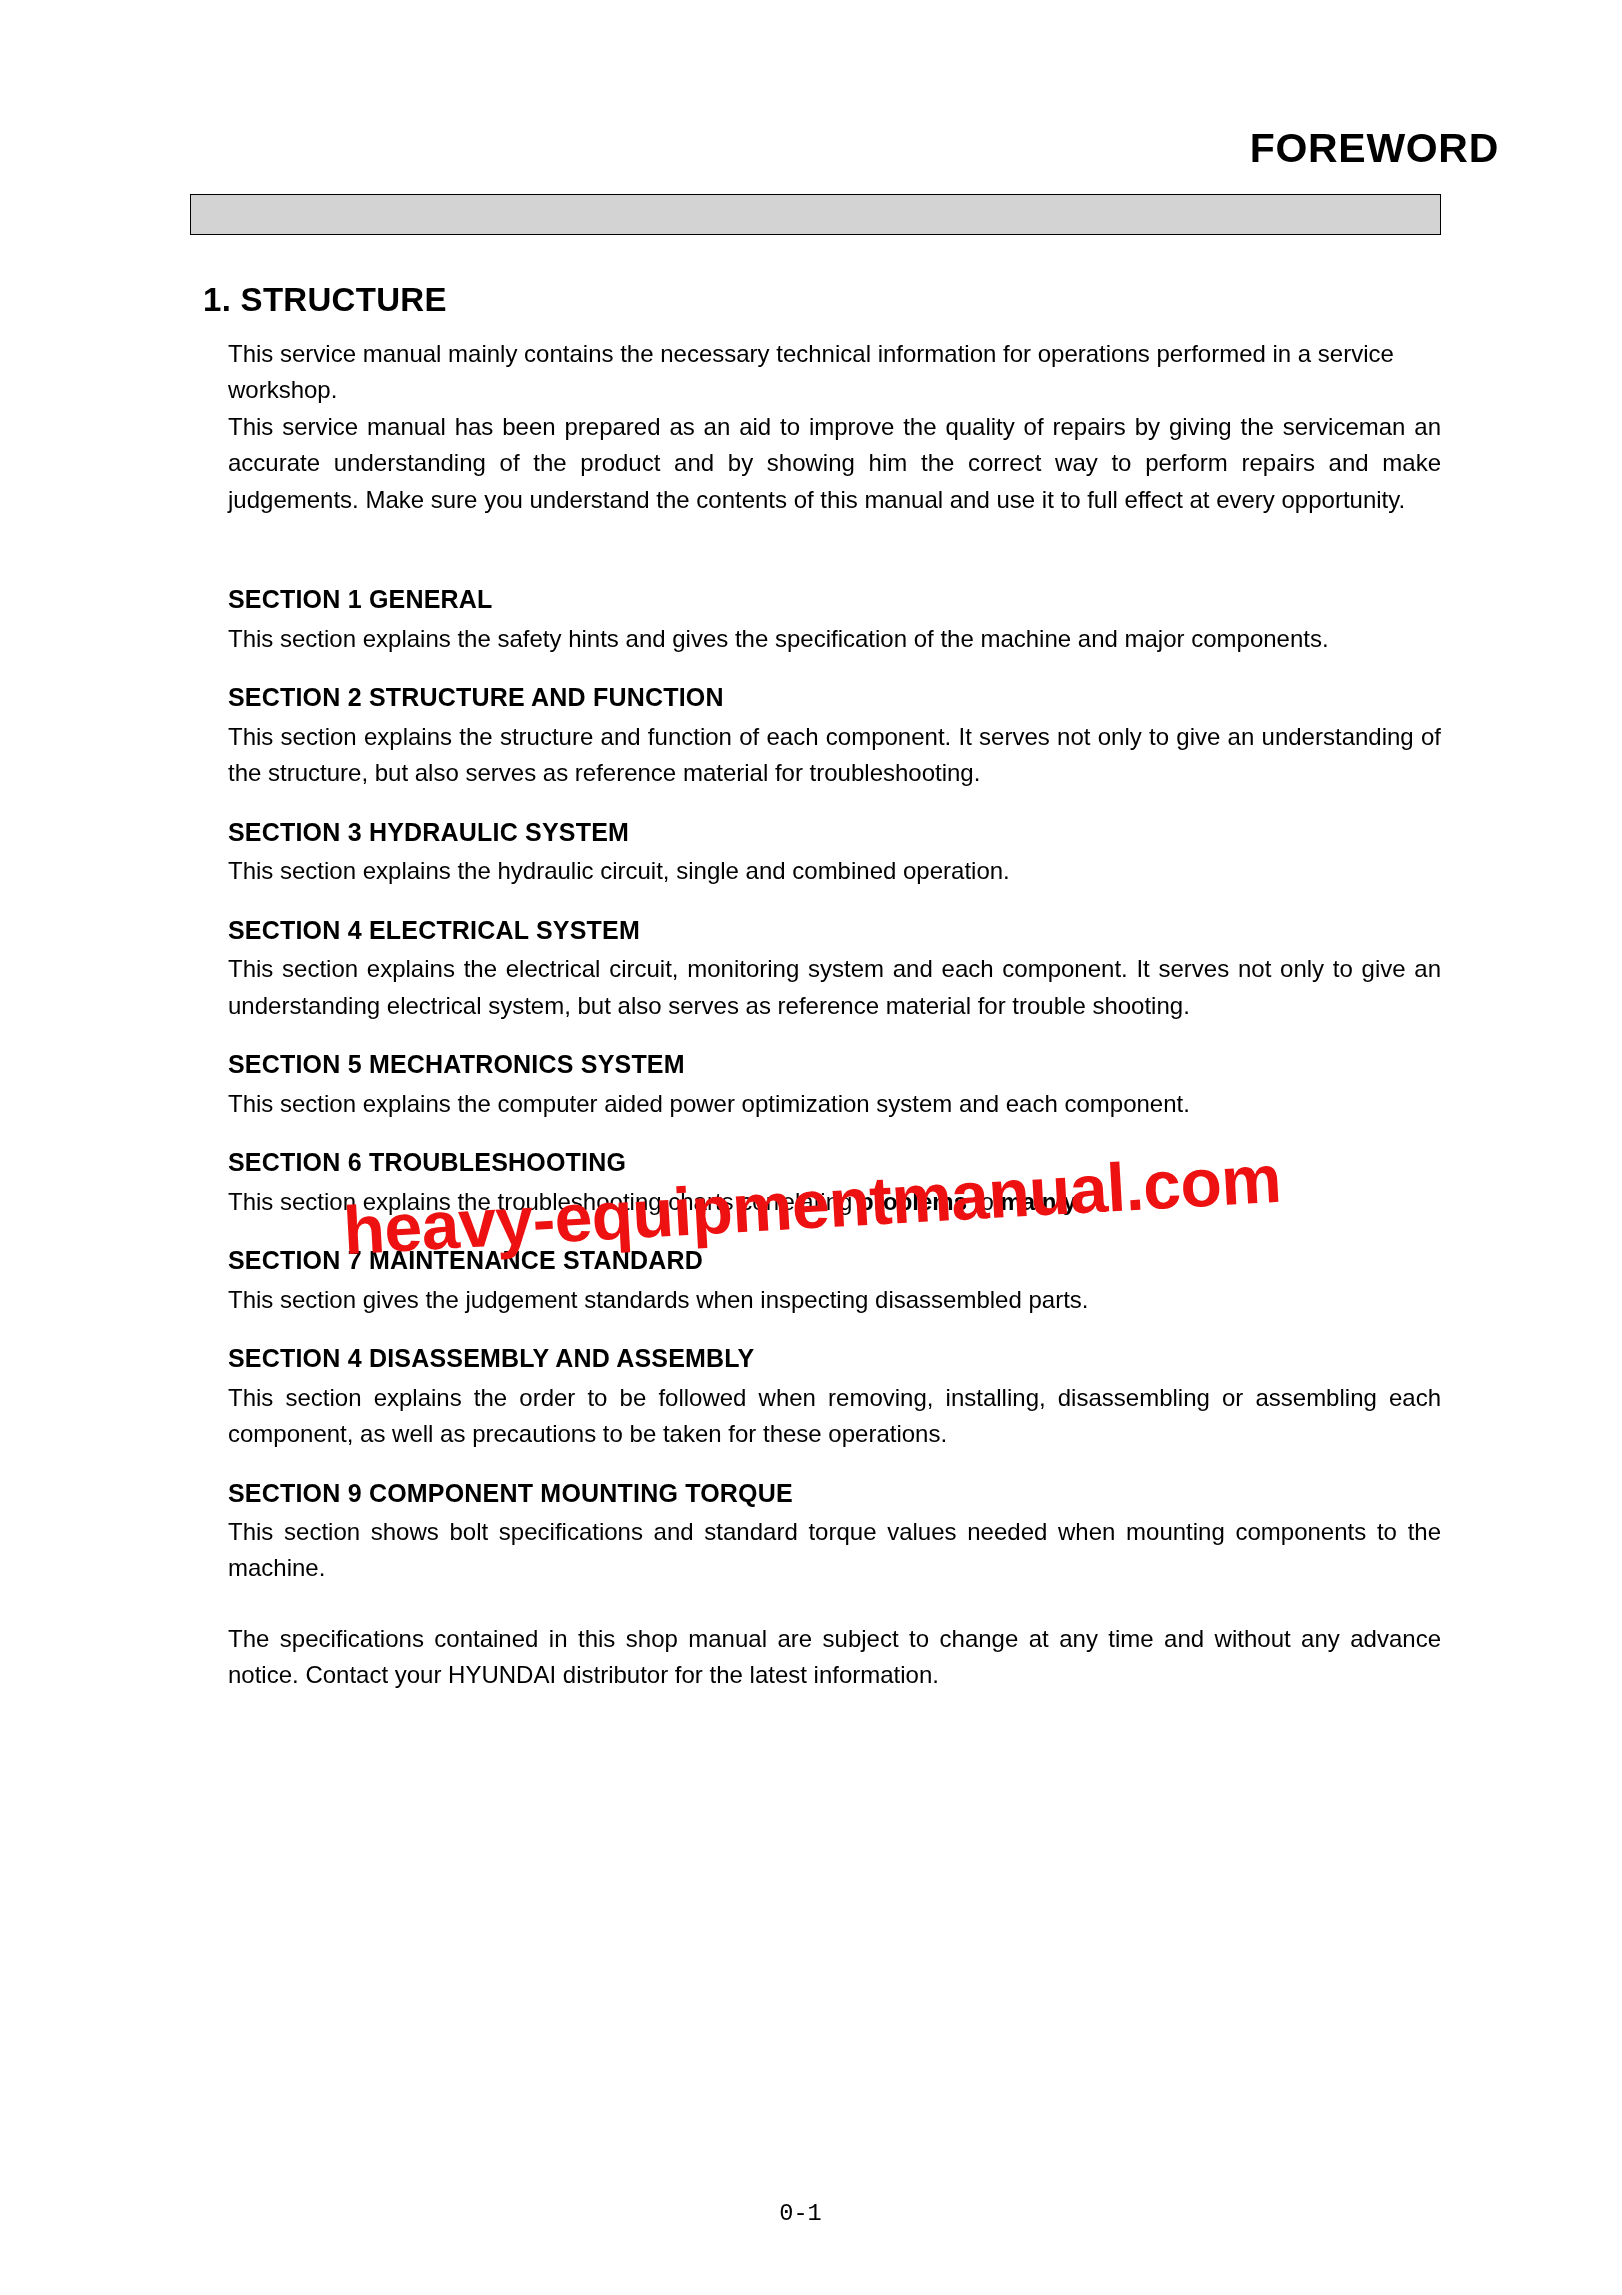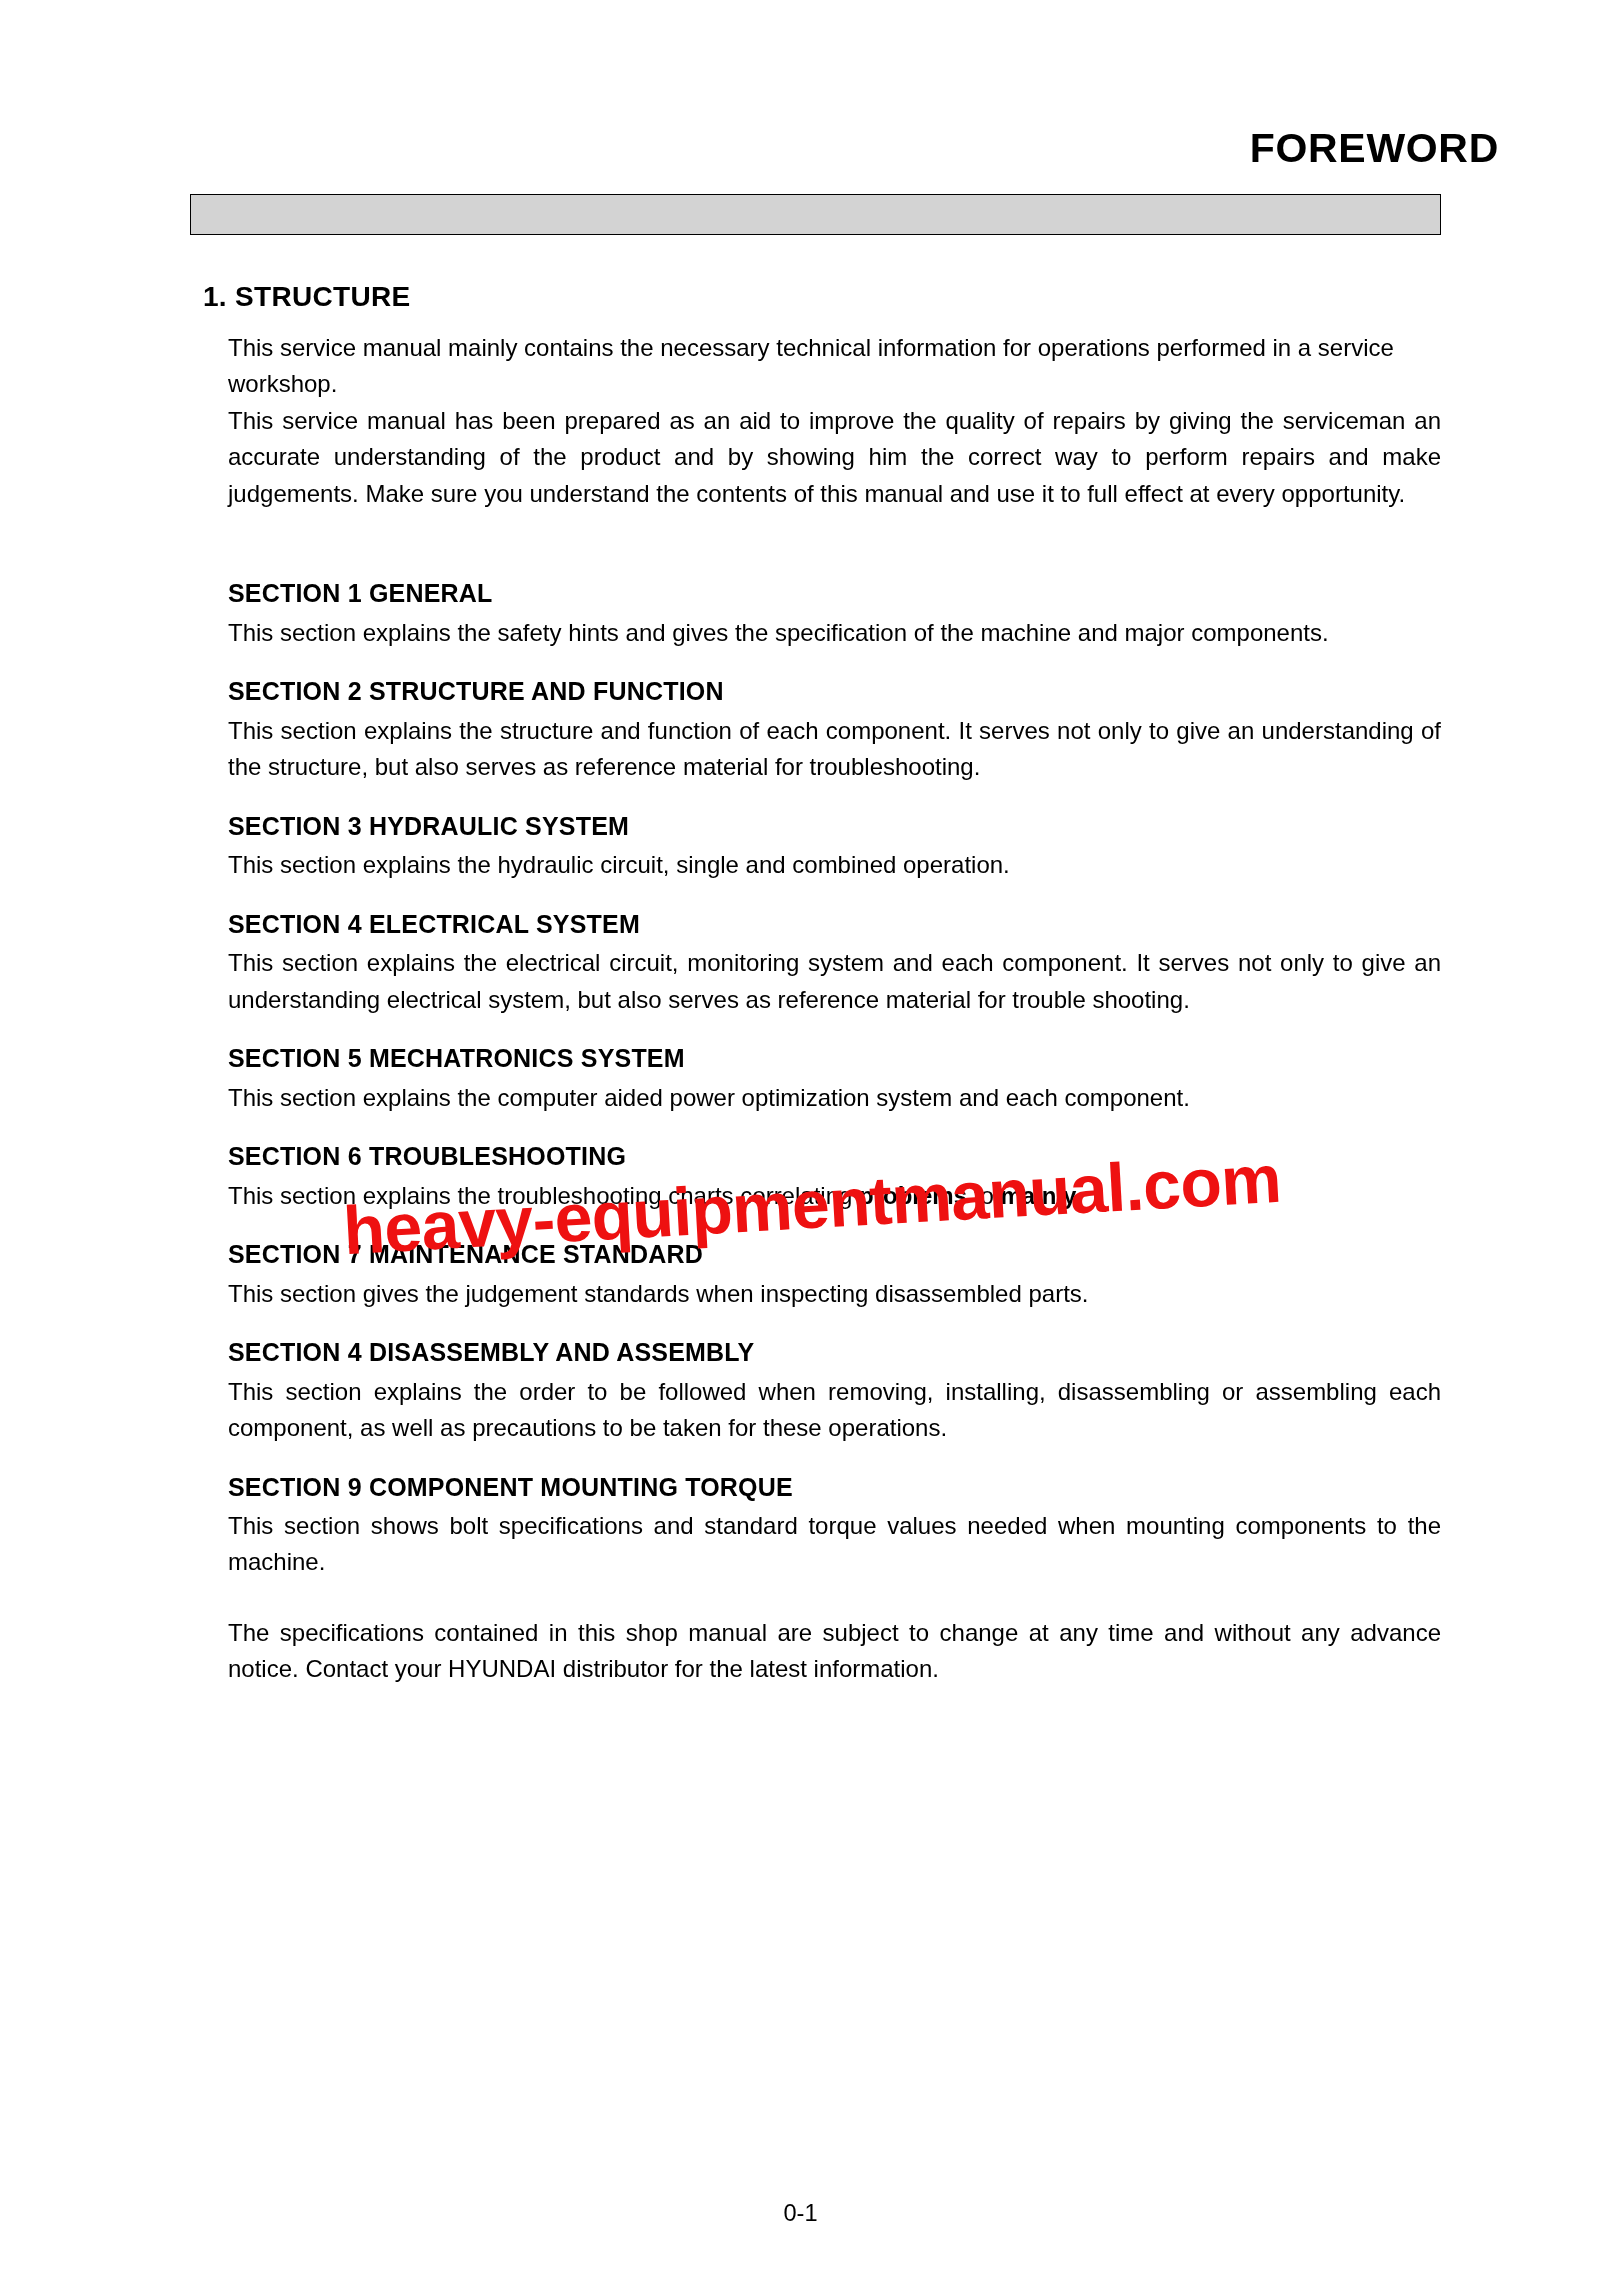--- a/index.html
+++ b/index.html
@@ -47,21 +47,21 @@
     box-sizing: border-box;
   }
   
   .content {
     position: absolute;
     left: 190px;
     top: 281px;
     width: 1251px;
   }
   .sec-num {
-    font-size: 28px;
+    font-size: 33px;
     font-weight: bold;
     margin: 0 0 17px 13px;
     letter-spacing: 0.3px;
   }
   p.para {
     font-size: 24px;
     line-height: 1.52;
     margin: 0 0 0 38px;
     text-align: justify;
     text-justify: inter-word;
@@ -94,20 +94,21 @@
     pointer-events: none;
   }
   
   .footer {
     position: absolute;
     left: 0;
     bottom: 68px;
     width: 1601px;
     text-align: center;
     font-size: 23.6px;
+    font-family: Liberation Mono, monospace;
   }
 </style>
 </head>
 <body>
 
 <div class="page">
 
   <div class="header">
     <div class="header-title">FOREWORD</div>
     <div class="header-bar"></div>

